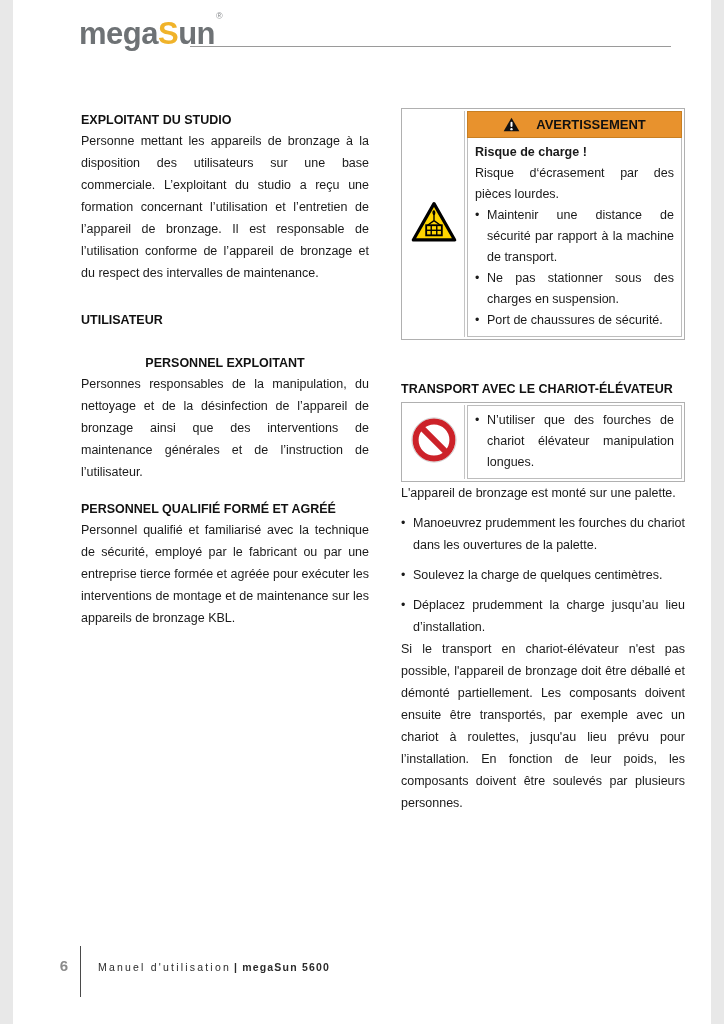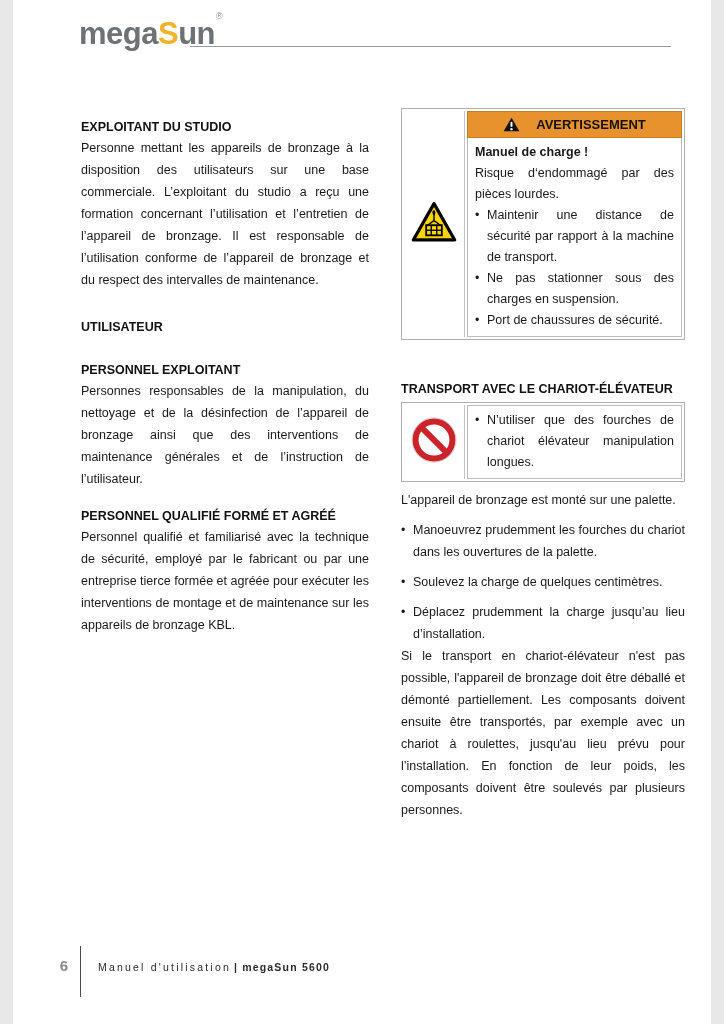--- a/index.html
+++ b/index.html
@@ -14,21 +14,21 @@
   .logo .lg-yellow { color:#F0B32A; }
   .logo sup { font-size:9px; color:#8a8d90; position:relative; top:-14px; left:1px; font-weight:normal; }
   .header-rule { position:absolute; left:177px; top:46px; width:481px; border-top:1px solid #9a9a9a; }
 
   
   .col-left  { position:absolute; left:68px;  top:108px; width:288px; }
   .col-right { position:absolute; left:388px; top:108px; width:284px; }
 
   .chapter-title { margin:0 0 10px 0; font-size:19px; font-weight:bold; color:#D2232E; }
   .sub-heading   { margin:19px 0 3px 0; font-size:12.5px; font-weight:bold; color:#111; }
-  .sub-heading.first { margin-top:12px; }
+  .sub-heading.first { margin-top:5px; }
   .body-text { margin:0; font-size:12.5px; line-height:22px; text-align:justify; }
 
   
   .safety-box {
     display:flex; border:1px solid #b0b0b0; background:#fff;
     padding:2px; margin:0 0 0 0;
   }
   .safety-box .icon-cell {
     flex:none; width:60px; display:flex; align-items:center; justify-content:center;
     border-right:1px solid #c4c4c4; margin-right:2px;
@@ -50,21 +50,21 @@
   }
   .hazard-title { font-weight:bold; }
   .jtxt { text-align:justify; }
 
   .bullet { display:flex; }
   .bullet .dot { flex:none; width:12px; }
   .bullet .txt { flex:1; min-width:0; text-align:justify; }
   .step { margin-top:8px; font-size:12.5px; line-height:22px; }
 
   .forklift-heading { margin:42px 0 6px 0; }
-  .intro-line { margin-top:7px; font-size:12.5px; line-height:22px; }
+  .intro-line { font-size:12.5px; line-height:22px; }
   .other-heading { margin-top:25px; }
 
   
   .footer-num {
     position:absolute; left:40px; top:957px; width:22px; text-align:center;
     font-size:15px; font-weight:bold; color:#8a8a8a;
   }
   .footer-rule { position:absolute; left:67px; top:946px; height:51px; border-left:1.5px solid #4a4a4a; }
   .footer-text { position:absolute; left:85px; top:961px; font-size:10.5px; color:#2b2b2b; letter-spacing:2.2px; }
   .footer-text .product { font-weight:bold; letter-spacing:1.2px; }
@@ -80,21 +80,21 @@
   </div>
   <div class="header-rule"></div>
 
   <div class="col-left">
 
     <h2 class="sub-heading first">EXPLOITANT DU STUDIO</h2>
     <p class="body-text">Personne mettant les appareils de bronzage à la disposition des utilisateurs sur une base commerciale. L’exploitant du studio a reçu une formation concernant l’utilisation et l’entretien de l’appareil de bronzage. Il est responsable de l’utilisation conforme de l’appareil de bronzage et du respect des intervalles de maintenance.</p>
 
     <h2 class="sub-heading" style="margin-top:29px;">UTILISATEUR</h2>
 
-    <h2 class="sub-heading" style="margin-top:29px;">PERSONNEL EXPLOITANT</h2>
+    <h2 class="sub-heading" style="margin-top:29px;text-align:center;">PERSONNEL EXPLOITANT</h2>
     <p class="body-text">Personnes responsables de la manipulation, du nettoyage et de la désinfection de l’appareil de bronzage ainsi que des interventions de maintenance générales et de l’instruction de l’utilisateur.</p>
 
     <h2 class="sub-heading">PERSONNEL QUALIFIÉ FORMÉ ET AGRÉÉ</h2>
     <p class="body-text">Personnel qualifié et familiarisé avec la technique de sécurité, employé par le fabricant ou par une entreprise tierce formée et agréée pour exécuter les interventions de montage et de maintenance sur les appareils de bronzage KBL.</p>
   </div>
 
   <div class="col-right">
 
     <div class="safety-box">
       <div class="icon-cell">
@@ -115,22 +115,22 @@
           <span>
             <svg width="17" height="15" viewBox="0 0 100 90">
               <path d="M50 4 L97 86 L3 86 Z" fill="#111" stroke-linejoin="round"></path>
               <rect x="44" y="28" width="12" height="32" rx="6" fill="#fff"></rect>
               <circle cx="50" cy="73" r="7" fill="#fff"></circle>
             </svg>
           </span>
           <span>AVERTISSEMENT</span>
         </div>
         <div class="box-body">
-          <div class="hazard-title">Manuel de charge !</div>
-          <div class="jtxt">Risque d‘endommagé par des pièces lourdes.</div>
+          <div class="hazard-title">Risque de charge !</div>
+          <div class="jtxt">Risque d‘écrasement par des pièces lourdes.</div>
           <div class="bullet">
             <span class="dot">•</span>
             <span class="txt">Maintenir une distance de sécurité par rapport à la machine de transport.</span>
           </div>
           <div class="bullet">
             <span class="dot">•</span>
             <span class="txt">Ne pas stationner sous des charges en suspension.</span>
           </div>
           <div class="bullet">
             <span class="dot">•</span>

